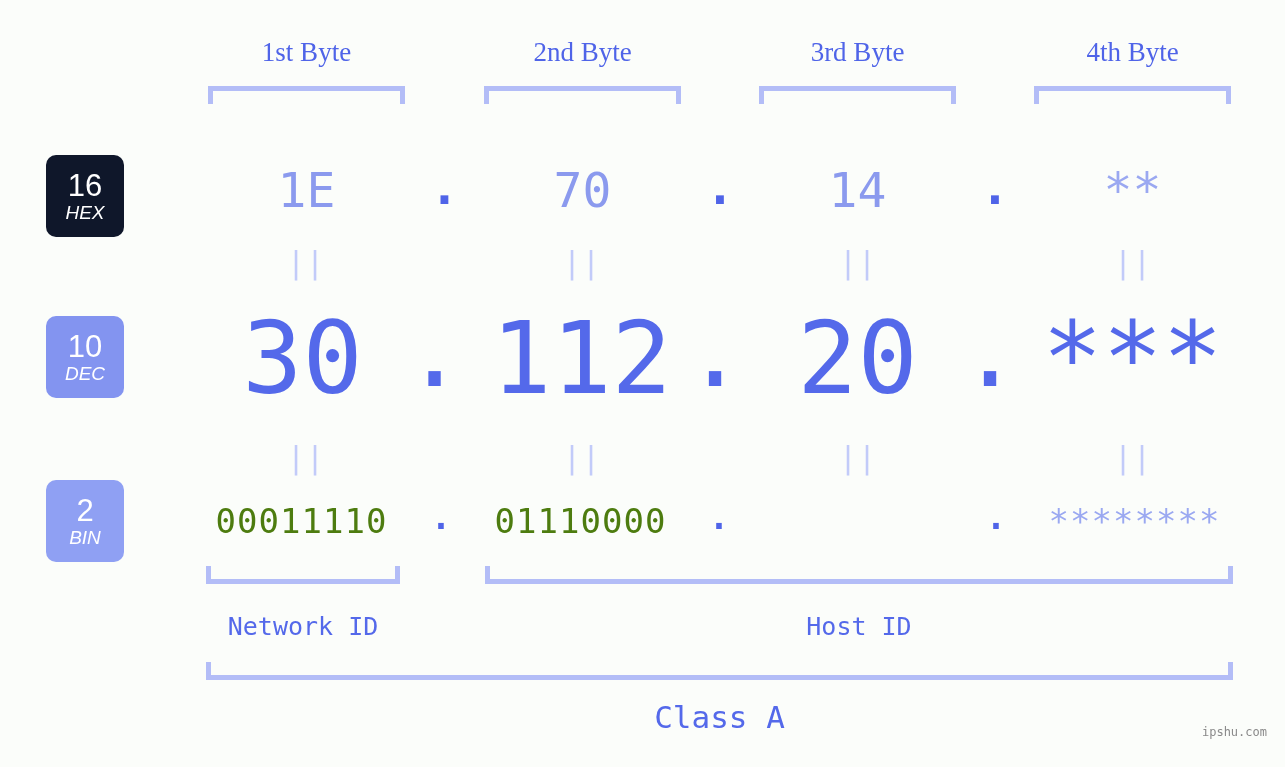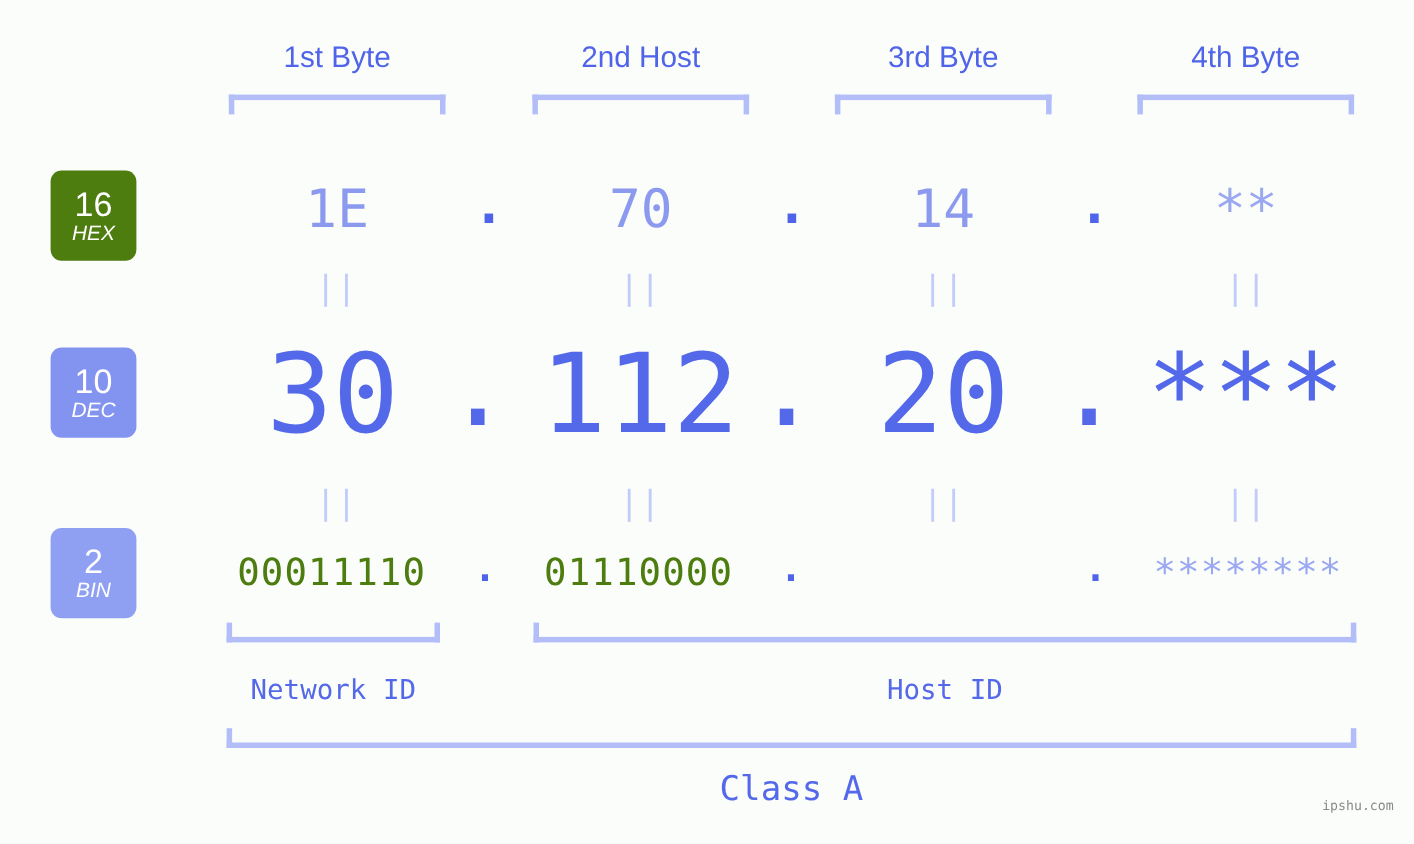--- a/index.html
+++ b/index.html
@@ -21,21 +21,21 @@
 
   
   .byte-label {
     position: absolute;
     top: 34px;
     height: 36px;
     line-height: 36px;
     text-align: center;
     font-size: 27px;
     color: #4f64e8;
-    font-family: Liberation Sans, sans-serif;
+    font-family: Liberation Serif, serif;
     white-space: nowrap;
   }
 
   
   .bracket-top {
     position: absolute;
     top: 86px;
     height: 18px;
     border-top: 5px solid #b3bdf7;
     border-left: 5px solid #b3bdf7;
@@ -53,21 +53,21 @@
     box-sizing: border-box;
   }
 
   
   .badge {
     position: absolute;
     left: 46px;
     width: 78px;
     height: 82px;
     border-radius: 10px;
-    background: #4d7c0f;
+    background: #0f172a;
     color: #ffffff;
     display: flex;
     flex-direction: column;
     align-items: center;
     justify-content: center;
     font-family: "Liberation Sans", sans-serif;
   }
   .badge .badge-num {
     font-size: 31px;
     line-height: 32px;
@@ -205,21 +205,21 @@
     color: #8a8a8a;
     letter-spacing: 0px;
   }
 </style>
 </head>
 <body>
 
 <div class="stage">
 
   <div class="byte-label" style="left:208px; width:197px;">1st Byte</div>
-  <div class="byte-label" style="left:484px; width:197px;">2nd Host</div>
+  <div class="byte-label" style="left:484px; width:197px;">2nd Byte</div>
   <div class="byte-label" style="left:759px; width:197px;">3rd Byte</div>
   <div class="byte-label" style="left:1034px; width:197px;">4th Byte</div>
 
   <div class="bracket-top" style="left:208px; width:197px;"></div>
   <div class="bracket-top" style="left:484px; width:197px;"></div>
   <div class="bracket-top" style="left:759px; width:197px;"></div>
   <div class="bracket-top" style="left:1034px; width:197px;"></div>
 
   <div class="badge hex">
     <span class="badge-num">16</span>

